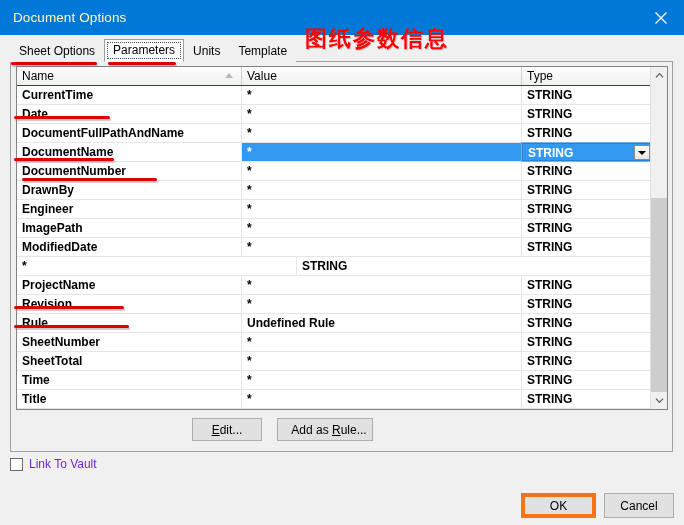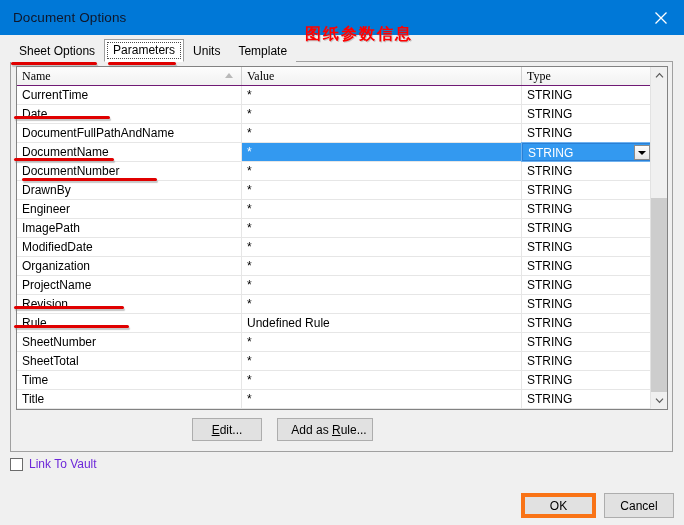--- a/index.html
+++ b/index.html
@@ -20,21 +20,21 @@
   
   #titlebar {
     position: absolute;
     left: 0; top: 0;
     width: 684px; height: 35px;
     background: #0078d7;
     display: flex;
     align-items: center;
   }
   #title-text {
-    color: #0f172a;
+    color: #fef9c3;
     font-size: 13.5px;
     margin-left: 13px;
     letter-spacing: .1px;
     white-space: nowrap;
   }
   #close-btn {
     position: absolute;
     right: 0; top: 0;
     width: 46px; height: 35px;
     display: flex;
@@ -42,21 +42,21 @@
     justify-content: center;
     cursor: pointer;
   }
   #close-btn svg { display: block; }
 
   
   #annotation {
     position: absolute;
     left: 305px; top: 24px;
     font-family: "DejaVu Sans", sans-serif;
-    font-size: 16px;
+    font-size: 22px;
     font-weight: 700;
     color: #ff0000;
     letter-spacing: 2px;
     white-space: nowrap;
     z-index: 20;
     text-shadow: 1px 1px 0 rgba(120,120,120,.35);
   }
 
   
   #dialog-body {
@@ -122,21 +122,20 @@
     background: #ffffff;
     box-sizing: border-box;
     overflow: hidden;
   }
   #grid-head {
     display: flex;
     height: 19px;
     background: #f5f5f5;
     border-bottom: 6px solid #701a75;
     box-sizing: border-box;
-    font-family: Liberation Serif, serif;
   }
   .hcell {
     height: 18px;
     line-height: 18px;
     font-size: 12px;
     color: #000;
     padding-left: 5px;
     box-sizing: border-box;
     border-right: 1px solid #d0d0d0;
     background: linear-gradient(#fdfdfd, #f1f1f1);
@@ -174,20 +173,21 @@
   .cell {
     height: 18px;
     line-height: 18px;
     font-size: 12px;
     padding-left: 5px;
     box-sizing: border-box;
     border-right: 1px solid #e6e6e6;
     white-space: nowrap;
     overflow: hidden;
     color: #000;
+    font-weight: bold;
   }
   .cell.c-name  { width: 225px; }
   .cell.c-value { width: 280px; }
   .cell.c-type  { width: 130px; border-right: none; position: relative; }
   .row.selected .cell.c-value,
   .row.selected .cell.c-type {
     background: #3399f0;
     color: #ffffff;
   }
   .row.selected .cell.c-value { border-right: 1px solid #3399f0; }
@@ -411,21 +411,20 @@
             <div class="cell c-name">ImagePath</div>
             <div class="cell c-value">*</div>
             <div class="cell c-type"><span>STRING</span></div>
           </div>
           <div class="row">
             <div class="cell c-name">ModifiedDate</div>
             <div class="cell c-value">*</div>
             <div class="cell c-type"><span>STRING</span></div>
           </div>
           <div class="row">
-            <div class="cell c-name">Organization</div>
             <div class="cell c-value">*</div>
             <div class="cell c-type"><span>STRING</span></div>
           </div>
           <div class="row">
             <div class="cell c-name">ProjectName</div>
             <div class="cell c-value">*</div>
             <div class="cell c-type"><span>STRING</span></div>
           </div>
           <div class="row">
             <div class="cell c-name">Revision</div>

